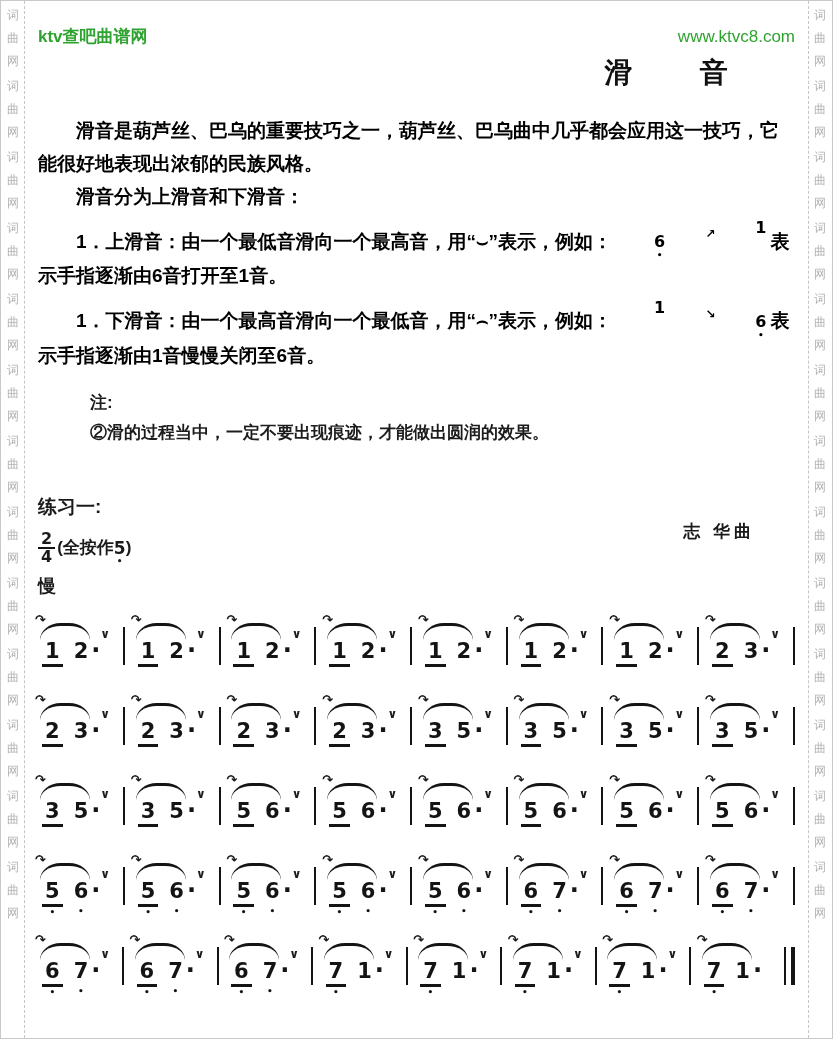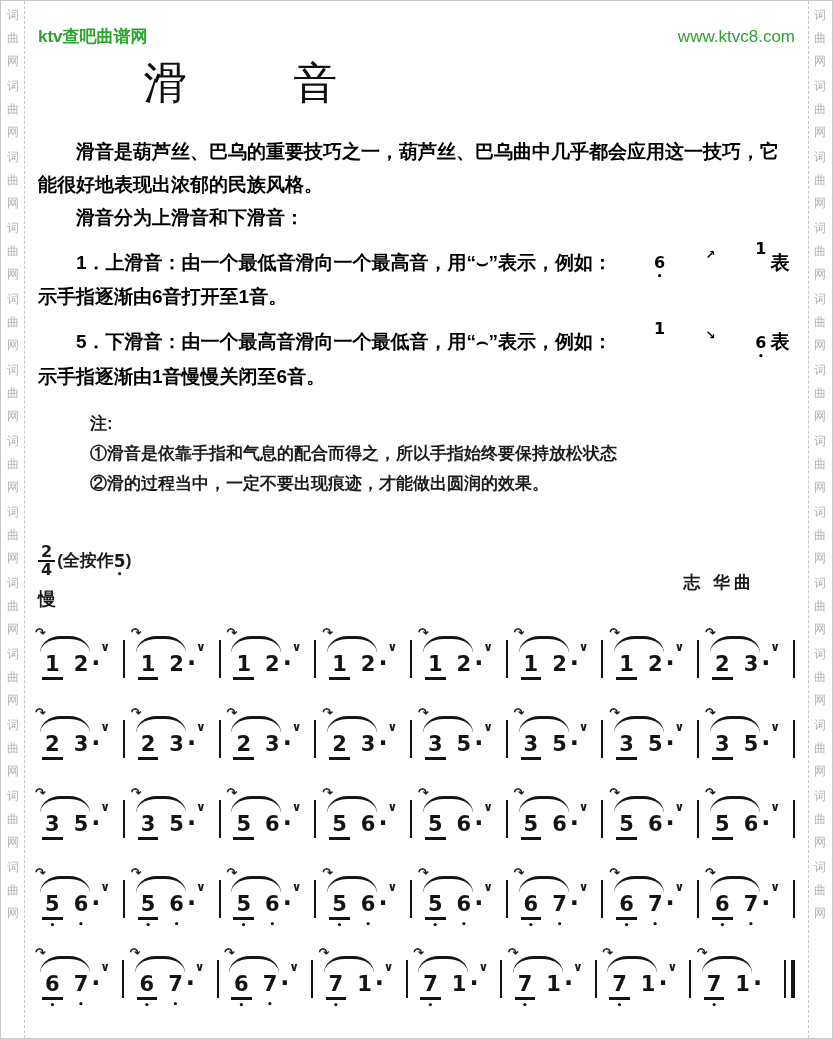--- a/index.html
+++ b/index.html
@@ -23,21 +23,21 @@
   .rule{position:absolute;top:0;bottom:0;width:0;border-left:1px dashed #c5c5c5;}
   .rule-left{left:23px;} .rule-right{right:23px;}
 
   .content{position:absolute;left:37px;right:37px;top:0;}
 
   .site-row{display:flex;justify-content:space-between;align-items:center;
     padding-top:24px;font-size:17px;color:var(--green);}
   .site-name{font-weight:bold;text-decoration:none;color:var(--green);}
   .site-url{color:var(--green);text-decoration:none;}
 
-  .page-title{text-align:left;font-size:44px;font-weight:normal;color:#111;
+  .page-title{text-align:right;font-size:28px;font-weight:bold;color:#111;
     letter-spacing:2.4em;text-indent:2.4em;margin-top:6px;white-space:nowrap;}
 
   .para{font-size:19px;font-weight:bold;line-height:33px;text-indent:2em;color:#000000;}
   .p1{margin-top:22px;}
   .p2{margin-top:0;}
   .item{margin-top:12px;}
 
   
   .ex{display:inline-flex;align-items:flex-start;margin:0 4px;vertical-align:middle;
     font-family:"DejaVu Sans",sans-serif;}
@@ -235,34 +235,34 @@
 
   <div class="para item">
     <span>1．上滑音：由一个最低音滑向一个最高音，用“⌣”表示，例如：</span><span class="ex">
         <span class="exn lo"><span>6</span><span class="exdot">•</span></span>
         <span class="exarrow">↗</span>
         <span class="exn hi">1</span>
       </span><span>表示手指逐渐由6音打开至1音。</span>
   </div>
 
   <div class="para item">
-    <span>5．下滑音：由一个最高音滑向一个最低音，用“⌢”表示，例如：</span><span class="ex">
+    <span>1．下滑音：由一个最高音滑向一个最低音，用“⌢”表示，例如：</span><span class="ex">
         <span class="exn hi">1</span>
         <span class="exarrow">↘</span>
         <span class="exn lo"><span>6</span><span class="exdot">•</span></span>
       </span><span>表示手指逐渐由1音慢慢关闭至6音。</span>
   </div>
 
   <div class="notes-block">
     <div>注:</div>
-    <div>①滑音是依靠手指和气息的配合而得之，所以手指始终要保持放松状态</div>
     <div>②滑的过程当中，一定不要出现痕迹，才能做出圆润的效果。</div>
   </div>
 
   <div class="exercise">
+    <div class="exercise-title">练习一:</div>
     <div class="composer">志 华曲</div>
     <div class="meter-row">
       <span class="frac">
         <span class="top">2</span>
         <span class="bot">4</span>
       </span>
       <span>(全按作</span>
         <span class="keynote"><span>5</span><span class="exdot">•</span></span>
         <span>)</span>
     </div>

